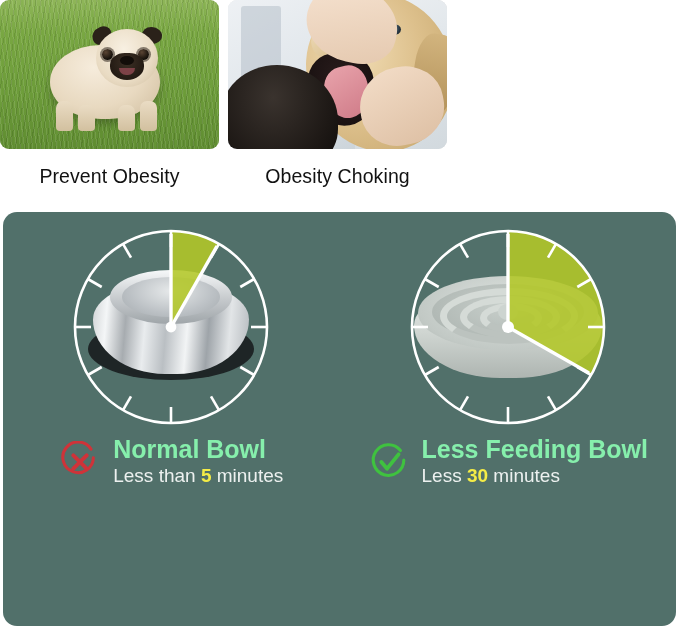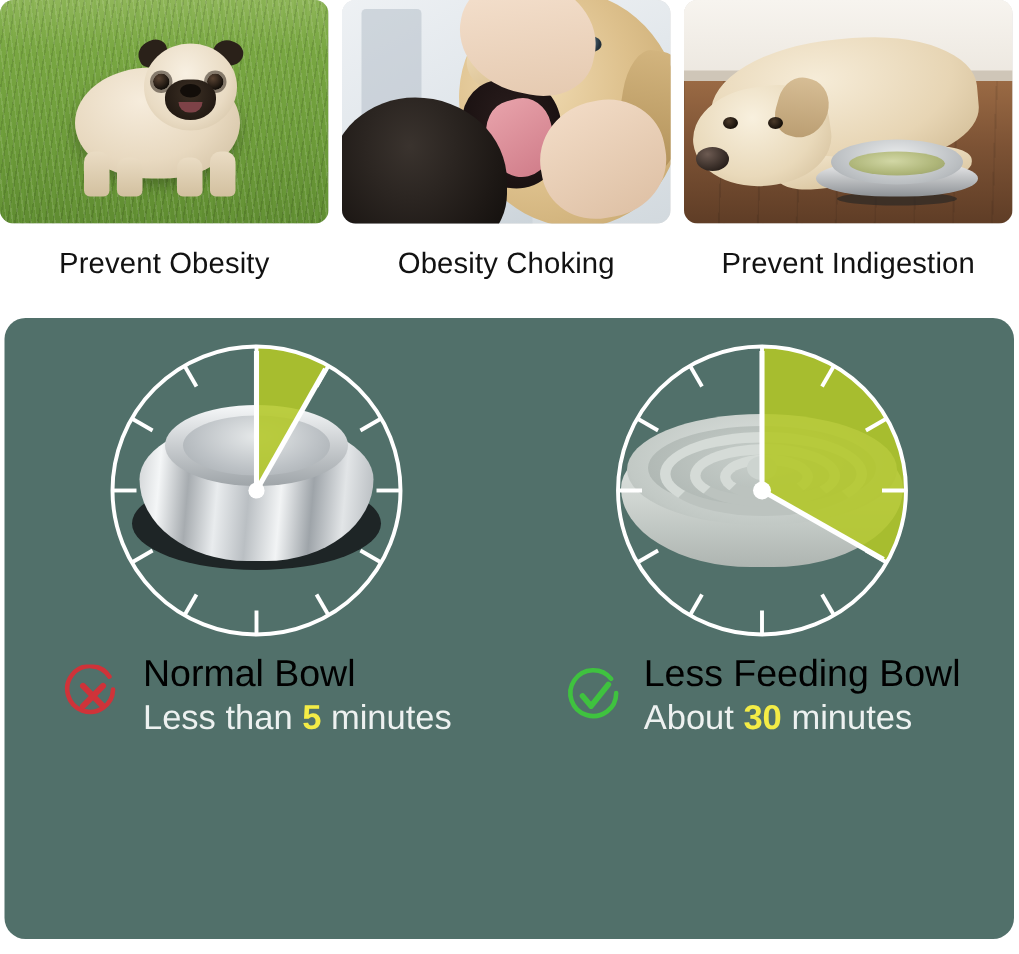--- a/index.html
+++ b/index.html
@@ -406,29 +406,29 @@
     justify-content: center;
   }
   .label-inner {
     display: flex;
     align-items: center;
     gap: 12px;
   }
   .status-icon { width: 42px; height: 42px; flex: none; }
   .label-texts { display: flex; flex-direction: column; }
   .label-title {
-    color: #000000;
+    color: #86efac;
     font-size: 25px;
-    font-weight: normal;
+    font-weight: bold;
     line-height: 1.08;
     white-space: nowrap;
   }
   .label-sub {
     color: #edf1f0;
-    font-size: 23px;
+    font-size: 19px;
     line-height: 1.25;
     white-space: nowrap;
     margin-top: 1px;
   }
   .hl { color: #f4ec46; font-weight: bold; }
 </style>
 </head>
 <body>
 
 <div class="benefits-row">
@@ -469,43 +469,20 @@
         <div class="dog-mouth2"></div>
         <div class="dog-tongue2"></div>
         <div class="vet-hand-top"></div>
         <div class="vet-hand-bottom"></div>
         <div class="vet-head"></div>
       </div>
     </div>
     <div class="benefit-caption">Obesity Choking</div>
   </div>
 
-  <div class="benefit-card">
-    <div class="benefit-photo">
-      <div class="photo-floor">
-        <div class="floor-wall"></div>
-        <div class="floor-wood"></div>
-        <div class="lab-body"></div>
-        <div class="lab-paw p1"></div>
-        <div class="lab-paw p2"></div>
-        <div class="lab-head"></div>
-        <div class="lab-ear"></div>
-        <div class="lab-eye e1"></div>
-        <div class="lab-eye e2"></div>
-        <div class="lab-nose"></div>
-        <div class="bowl3">
-          <div class="bowl3-base"></div>
-          <div class="bowl3-rim"></div>
-          <div class="bowl3-top"></div>
-          <div class="bowl3-food"></div>
-        </div>
-      </div>
-    </div>
-    <div class="benefit-caption">Prevent Indigestion</div>
-  </div>
 </div>
 
 <div class="compare-panel">
 
 
   <div class="dials">
 
     <div class="dial-col">
       <div class="dial">
 
@@ -597,18 +574,18 @@
     </div>
 
     <div class="label-col">
       <div class="label-inner">
         <svg class="status-icon" viewBox="0 0 44 44">
           <path d="M34 10 A16 16 0 1 0 37.5 20" fill="none" stroke="#3fc23f" stroke-width="3.2" stroke-linecap="round"></path>
           <path d="M14 22 L20 29 L32 14" fill="none" stroke="#3fc23f" stroke-width="4" stroke-linecap="round" stroke-linejoin="round"></path>
         </svg>
         <div class="label-texts">
           <div class="label-title">Less Feeding Bowl</div>
-          <div class="label-sub"><span>About </span><span class="hl">30</span><span> minutes</span></div>
+          <div class="label-sub"><span>Less </span><span class="hl">30</span><span> minutes</span></div>
         </div>
       </div>
     </div>
   </div>
 </div>
 
 </body></html>

